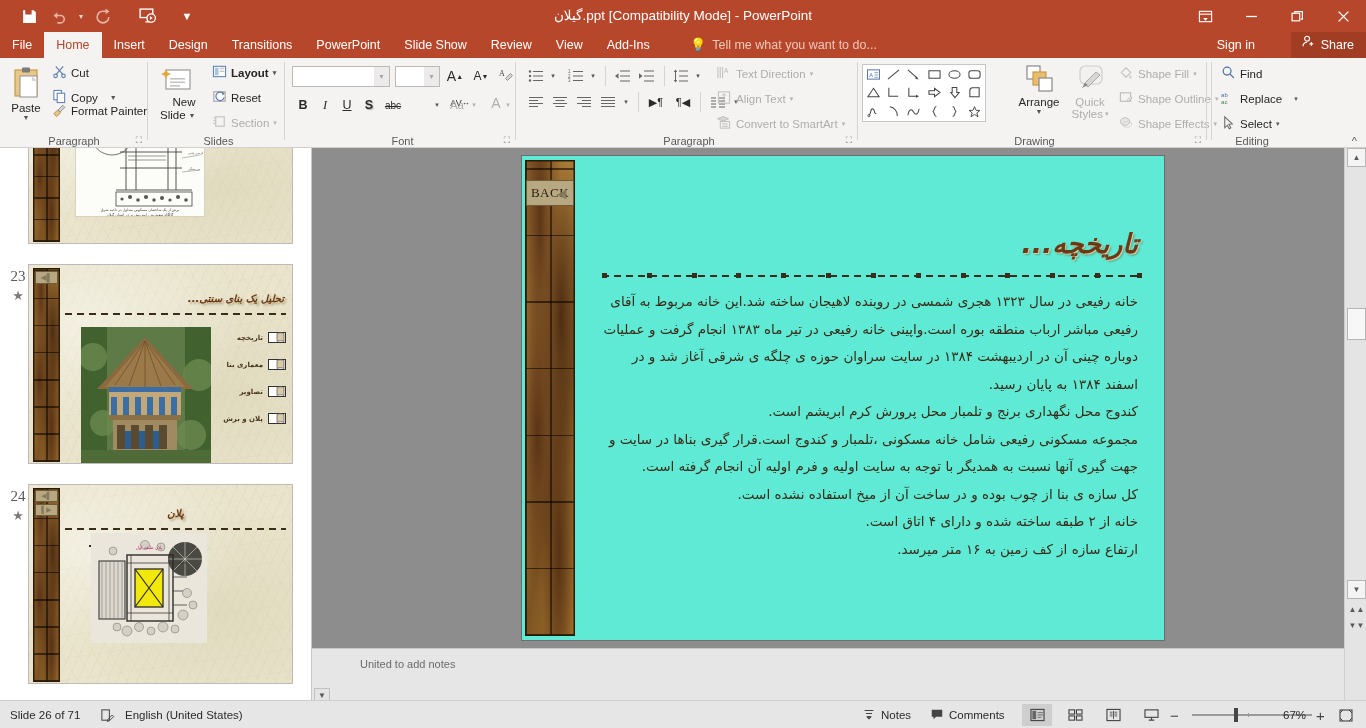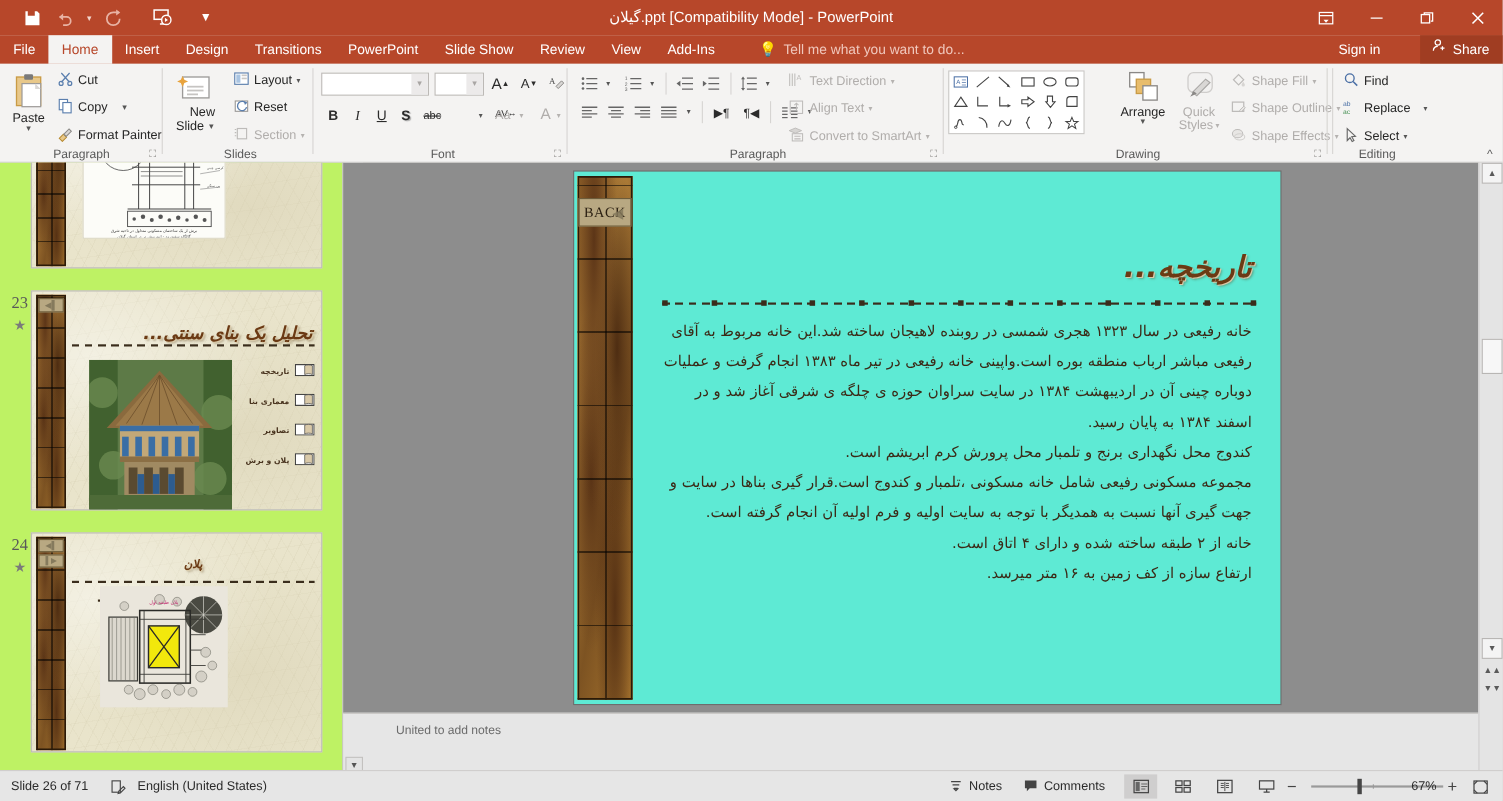--- a/index.html
+++ b/index.html
@@ -121,21 +121,21 @@
     background: #fff; border: 1px solid #c8c6c4;
     display: grid; grid-template-columns: repeat(6, 1fr); grid-template-rows: repeat(3, 1fr);
   }
   #shapes-gallery .sh {
     display: flex; align-items: center; justify-content: center; font-size: 11px; color: #444;
   }
 
   
   #thumbpane {
     position: absolute; left: 0; top: 148px; width: 312px; height: 552px;
-    background: #bef264; border-right: 1px solid #c8c6c4; overflow: hidden;
+    background: #ffffff; border-right: 1px solid #c8c6c4; overflow: hidden;
   }
   .thumb-row { position: absolute; left: 0; width: 312px; }
   .thumb-num {
     position: absolute; left: 6px; width: 24px; text-align: center;
     font-size: 15px; color: #595959; font-family: "Liberation Serif", serif;
   }
   .thumb-star {
     position: absolute; left: 6px; width: 24px; text-align: center;
     font-size: 13px; color: #7a7a7a;
   }
@@ -378,21 +378,21 @@
     <div class="ricon-btn" style="left:52px; top:31px;">
       <span class="gi">
         <svg width="15" height="15" viewBox="0 0 16 16">
             <rect x="2" y="1.5" width="8" height="10" fill="#fff" stroke="#5b7fae" stroke-width="1.1"></rect>
             <rect x="5.5" y="4.5" width="8" height="10" fill="#fff" stroke="#5b7fae" stroke-width="1.1"></rect>
           </svg>
       </span>
       <span>Copy</span>
       <span class="caret" style="margin-left:8px;">▼</span>
     </div>
-    <div class="ricon-btn" style="left:52px; top:56px;">
+    <div class="ricon-btn" style="left:52px; top:44px;">
       <span class="gi">
         <svg width="15" height="15" viewBox="0 0 16 16">
             <path d="M2 12.5l4-4 3 3-4 4z" fill="#e8c88a" stroke="#b7892f" stroke-width="1"></path>
             <path d="M6.5 8.5l5-5 2.2 2.2-5 5z" fill="#d9d7d5" stroke="#8a8886" stroke-width="1"></path>
           </svg>
       </span>
       <span>Format Painter</span>
     </div>
     <div class="rgroup-label">Paragraph</div>
     <div class="dlg-launch" style="right:6px;">⛶</div>
@@ -407,21 +407,21 @@
         <rect x="10" y="15.5" width="15" height="1.6" fill="#c6c4c2"></rect>
         <rect x="10" y="19" width="10" height="1.6" fill="#c6c4c2"></rect>
         <path d="M6 3l1.6 3.5L11 8 7.6 9.4 6 13 4.4 9.4 1 8l3.4-1.5z" fill="#e8a33d"></path>
       </svg>
       <span class="lbl">New</span>
       <div style="display:flex;align-items:center;gap:3px;">
         <span class="lbl">Slide</span>
         <span class="caret">▼</span>
       </div>
     </div>
-    <div class="ricon-btn" style="left:60px; top:6px;">
+    <div class="ricon-btn" style="left:60px; top:6px;font-weight:bold;">
       <span class="gi">
         <svg width="15" height="15" viewBox="0 0 16 16">
             <rect x="1.5" y="2.5" width="13" height="11" fill="#fff" stroke="#5b7fae" stroke-width="1.1"></rect>
             <rect x="3" y="4" width="4" height="8" fill="#a9c4e2"></rect>
             <rect x="8.2" y="4" width="5" height="1.6" fill="#c9c7c5"></rect>
             <rect x="8.2" y="7" width="5" height="1.6" fill="#c9c7c5"></rect>
           </svg>
       </span>
       <span>Layout</span>
       <span class="caret">▾</span>
@@ -882,21 +882,21 @@
   </div>
 
   <div class="thumb-row" style="top:116px; height:200px;">
     <div class="thumb-num" style="top:4px;">23</div>
     <div class="thumb-star" style="top:24px;">★</div>
     <div class="thumb-frame parchment" style="top:0; height:200px;">
       <div class="barkstrip" style="position:absolute;left:4px;top:3px;width:27px;height:194px;"></div>
       <div style="position:absolute;left:6px;top:6px;width:23px;height:13px;background:#b8a882;border:1px solid #6d5c3a;display:flex;align-items:center;justify-content:center;">
         <span style="font-size:8px;color:#857a5d;">◀▌</span>
       </div>
-      <div style="position:absolute;right:8px;top:28px;font-size:16px;" class="fa-title">تحلیل یک بنای سنتی...</div>
+      <div style="position:absolute;right:8px;top:28px;font-size:10px;" class="fa-title">تحلیل یک بنای سنتی...</div>
       <div style="position:absolute;left:36px;right:6px;top:48px;">
         <div class="dashrule"></div>
       </div>
       <div style="position:absolute;left:52px;top:62px;width:130px;height:138px;overflow:hidden;">
         <svg width="130" height="138" viewBox="0 0 130 138">
           <rect width="130" height="138" fill="#5d7a47"></rect>
           <g fill="#41612f">
               <rect x="0" y="0" width="26" height="138"></rect>
               <rect x="104" y="0" width="26" height="138"></rect>
             </g>
@@ -1056,20 +1056,21 @@
         <span class="dashdot" style="left:83%;"></span>
         <span class="dashdot" style="left:91.3%;"></span>
         <span class="dashdot" style="left:99%;"></span>
       </div>
     </div>
 
     <div id="slide-body" class="fa-body">
       <p>خانه رفیعی در سال ۱۳۲۳ هجری شمسی در روبنده لاهیجان ساخته شد.این خانه مربوط به آقای رفیعی مباشر ارباب منطقه بوره است.واپینی خانه رفیعی در تیر ماه ۱۳۸۳ انجام گرفت و عملیات دوباره چینی آن در اردیبهشت ۱۳۸۴ در سایت سراوان حوزه ی چلگه ی شرقی آغاز شد و در اسفند ۱۳۸۴ به پایان رسید.</p>
       <p>کندوج محل نگهداری برنج و تلمبار محل پرورش کرم ابریشم است.</p>
       <p>مجموعه مسکونی رفیعی شامل خانه مسکونی ،تلمبار و کندوج است.قرار گیری بناها در سایت و جهت گیری آنها نسبت به همدیگر با توجه به سایت اولیه و فرم اولیه آن انجام گرفته است.</p>
+      <p>کل سازه ی بنا از چوب بوده و در ساخت آن از میخ استفاده نشده است.</p>
       <p>خانه از ۲ طبقه ساخته شده و دارای ۴ اتاق است.</p>
       <p>ارتفاع سازه از کف زمین به ۱۶ متر میرسد.</p>
     </div>
   </div>
 </div>
 
 <div id="notespane">
   <div id="notes-placeholder">United to add notes</div>
 </div>
 

